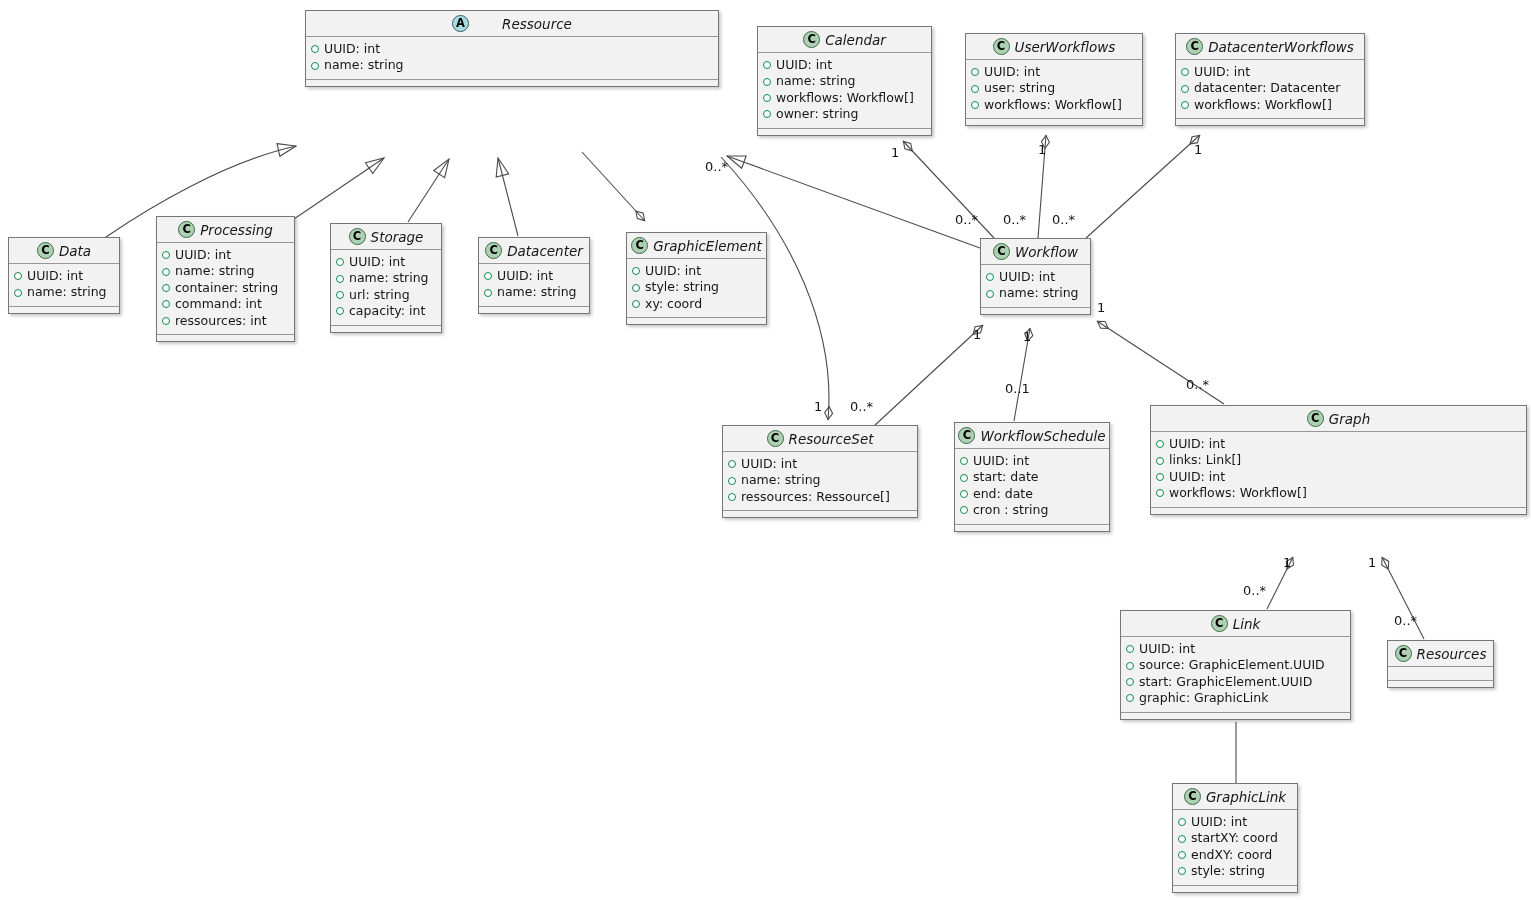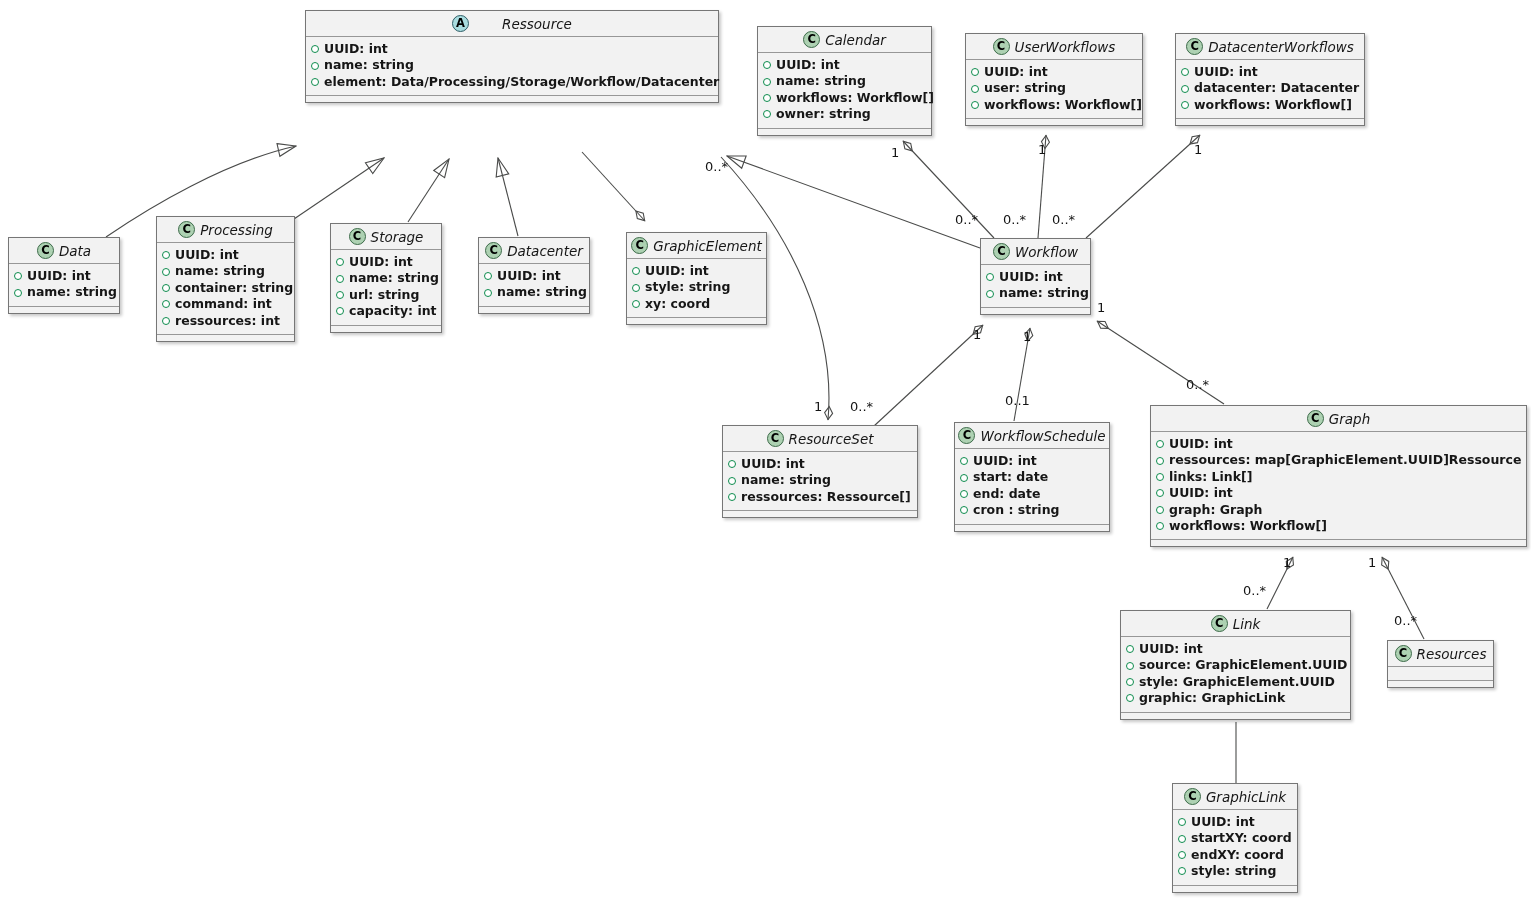--- a/index.html
+++ b/index.html
@@ -32,21 +32,20 @@
     background:#ADD1B2;border:1px solid #3d6b4a;color:#000;
     flex:0 0 auto;box-sizing:border-box;
   }
   .spot.abstract{background:#A9DCDF;border-color:#2e5d66;}
   .cls-name{font-size:13.5px;font-style:italic;}
   .cls-name.italic{font-style:italic;margin-left:28px;}
   .cls-attrs{
     border-top:1px solid #979797;
     padding:4px 7px 5px 5px;
     min-height:4px;
-    font-weight:bold;
   }
   .attr{
     display:flex;align-items:center;gap:5px;
     line-height:16.4px;font-size:12.5px;white-space:nowrap;
   }
   .attr-dot{
     width:6px;height:6px;border:1.5px solid #0e8c4e;border-radius:50%;
     background:#ffffff;flex:0 0 auto;box-sizing:content-box;
   }
   .cls-methods{border-top:1px solid #979797;height:6px;}
@@ -118,24 +117,20 @@
         </div>
 
   <div class="attr">
           <span class="attr-dot"></span>
           <span class="attr-text">name: string</span>
         </div>
 
 
 
 
-  <div class="attr">
-          <span class="attr-dot"></span>
-          <span class="attr-text">element: Data/Processing/Storage/Workflow/Datacenter</span>
-        </div>
 </div>
     <div class="cls-methods"></div>
   </div>
 
   <div class="uml-class" id="cls-calendar">
     <div class="cls-title">
       <span class="spot">C</span>
       <span class="cls-name">Calendar</span>
     </div>
     <div class="cls-attrs">
@@ -411,39 +406,31 @@
     <div class="cls-title">
       <span class="spot">C</span>
       <span class="cls-name">Graph</span>
     </div>
     <div class="cls-attrs">
   <div class="attr">
           <span class="attr-dot"></span>
           <span class="attr-text">UUID: int</span>
         </div>
 
-  <div class="attr">
-          <span class="attr-dot"></span>
-          <span class="attr-text">ressources: map[GraphicElement.UUID]Ressource</span>
-        </div>
 
   <div class="attr">
           <span class="attr-dot"></span>
           <span class="attr-text">links: Link[]</span>
         </div>
 
   <div class="attr">
           <span class="attr-dot"></span>
           <span class="attr-text">UUID: int</span>
         </div>
 
-  <div class="attr">
-          <span class="attr-dot"></span>
-          <span class="attr-text">graph: Graph</span>
-        </div>
 
   <div class="attr">
           <span class="attr-dot"></span>
           <span class="attr-text">workflows: Workflow[]</span>
         </div>
 </div>
     <div class="cls-methods"></div>
   </div>
 
   <div class="uml-class" id="cls-link">
@@ -457,21 +444,21 @@
           <span class="attr-text">UUID: int</span>
         </div>
 
   <div class="attr">
           <span class="attr-dot"></span>
           <span class="attr-text">source: GraphicElement.UUID</span>
         </div>
 
   <div class="attr">
           <span class="attr-dot"></span>
-          <span class="attr-text">style: GraphicElement.UUID</span>
+          <span class="attr-text">start: GraphicElement.UUID</span>
         </div>
 
   <div class="attr">
           <span class="attr-dot"></span>
           <span class="attr-text">graphic: GraphicLink</span>
         </div>
 </div>
     <div class="cls-methods"></div>
   </div>
 
@@ -529,21 +516,21 @@
   <div class="mult" style="left: 1052px; top: 213px;">0..*</div>
 
   <div class="mult" style="left: 814px; top: 400px;">1</div>
 
   <div class="mult" style="left: 850px; top: 400px;">0..*</div>
 
   <div class="mult" style="left: 973px; top: 328px;">1</div>
 
   <div class="mult" style="left: 1023px; top: 330px;">1</div>
 
-  <div class="mult" style="left: 1005px; top: 394px; text-align: center;">0..1</div>
+  <div class="mult" style="left: 1005px; top: 382px; text-align: center;">0..1</div>
 
   <div class="mult" style="left: 1097px; top: 301px;">1</div>
 
   <div class="mult" style="left: 1186px; top: 378px;">0..*</div>
 
   <div class="mult" style="left: 1283px; top: 556px;">1</div>
 
   <div class="mult" style="left: 1243px; top: 584px;">0..*</div>
 
   <div class="mult" style="left: 1368px; top: 556px;">1</div>

